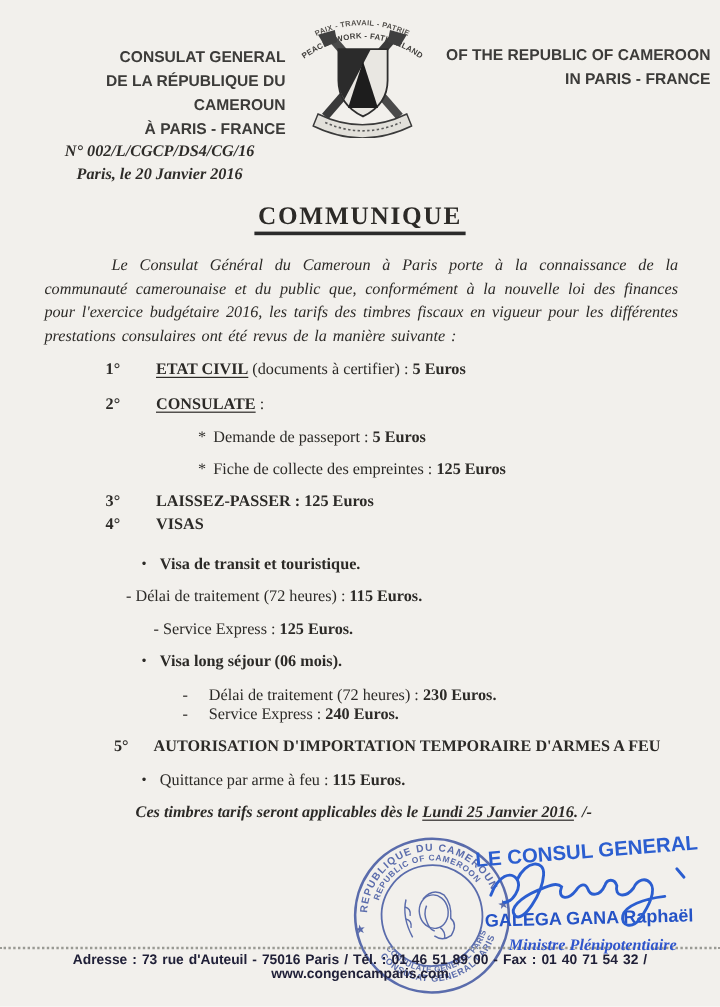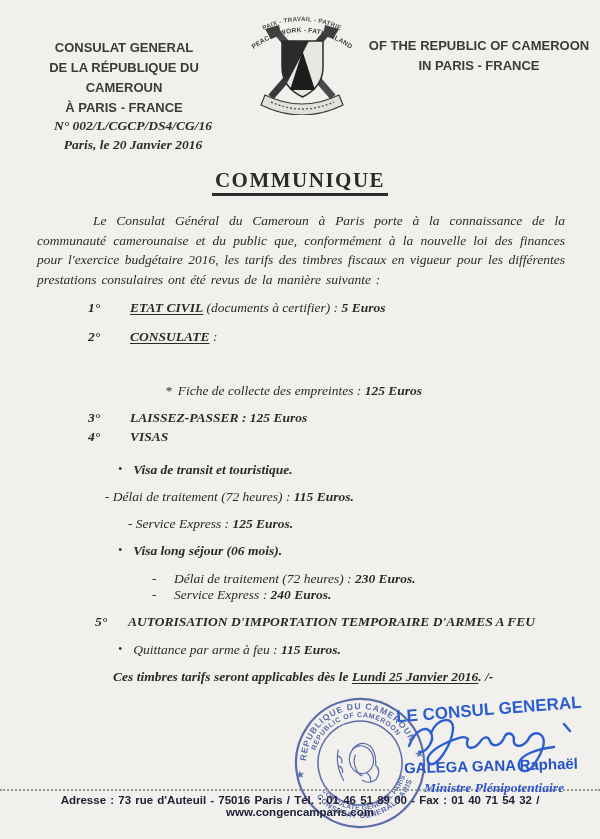--- a/index.html
+++ b/index.html
@@ -11,21 +11,21 @@
     font-family:"Liberation Serif", serif;
     color:#2c2a27;
   }
   
   .hdr{
     position:absolute;
     font-family:"Liberation Sans", sans-serif;
     font-weight:bold;
     font-size:13px;
     line-height:20px;
-    text-align:center;
+    text-align:right;
     color:#3c3b39;
   }
   .hdr-left{left:10px;top:38px;width:228px;}
   .hdr-right{left:366px;top:36px;width:226px;}
   .emblem{position:absolute;left:237px;top:1px;}
   
   .ref{
     position:absolute;left:54px;top:116px;
     font-style:italic;font-weight:bold;
     font-size:13.5px;line-height:19px;color:#2e2c29;text-align:center;
@@ -38,21 +38,21 @@
   }
   
   .intro{
     position:absolute;left:37px;top:211px;width:528px;
     font-style:italic;font-size:13.5px;line-height:19.5px;
     text-align:justify;text-indent:56px;margin:0;word-spacing:1.5px;
   }
   
   .row{
     position:absolute;
-    font-style:italic;font-size:13.5px;white-space:nowrap;
+    font-size:13.5px;white-space:nowrap;
   }
   .num{display:inline-block;width:42px;font-weight:bold;}
   .lblu{font-weight:bold;text-decoration:underline;text-underline-offset:2px;}
   .b{font-weight:bold;}
   .star-m{display:inline-block;margin-right:6px;}
   .bullet-m{display:inline-block;margin-right:11px;font-size:12px;vertical-align:1px;}
   .dash-m{display:inline-block;width:22px;}
   .closing{position:absolute;left:113px;top:669px;font-style:italic;font-weight:bold;font-size:13.5px;white-space:nowrap;}
   .closing .u{text-decoration:underline;text-underline-offset:2px;}
   
@@ -139,20 +139,23 @@
   <p class="intro">Le Consulat Général du Cameroun à Paris porte à la connaissance de la communauté camerounaise et du public que, conformément à la nouvelle loi des finances pour l'exercice budgétaire 2016, les tarifs des timbres fiscaux en vigueur pour les différentes prestations consulaires ont été revus de la manière suivante :</p>
 
   <div class="row" style="top:300px;left:88px;">
     <span class="num">1°</span><span class="lblu">ETAT CIVIL</span><span> (documents à certifier) : </span><span class="b">5 Euros</span>
   </div>
 
   <div class="row" style="top:329px;left:88px;">
     <span class="num">2°</span><span class="lblu">CONSULATE</span><span> :</span>
   </div>
 
+  <div class="row" style="top:356px;left:165px;">
+    <span class="star-m">*</span><span>Demande de passeport : </span><span class="b">5 Euros</span>
+  </div>
 
   <div class="row" style="top:383px;left:165px;">
     <span class="star-m">*</span><span>Fiche de collecte des empreintes : </span><span class="b">125 Euros</span>
   </div>
 
   <div class="row" style="top:410px;left:88px;">
     <span class="num">3°</span><span class="b">LAISSEZ-PASSER : 125 Euros</span>
   </div>
 
   <div class="row" style="top:429px;left:88px;">

